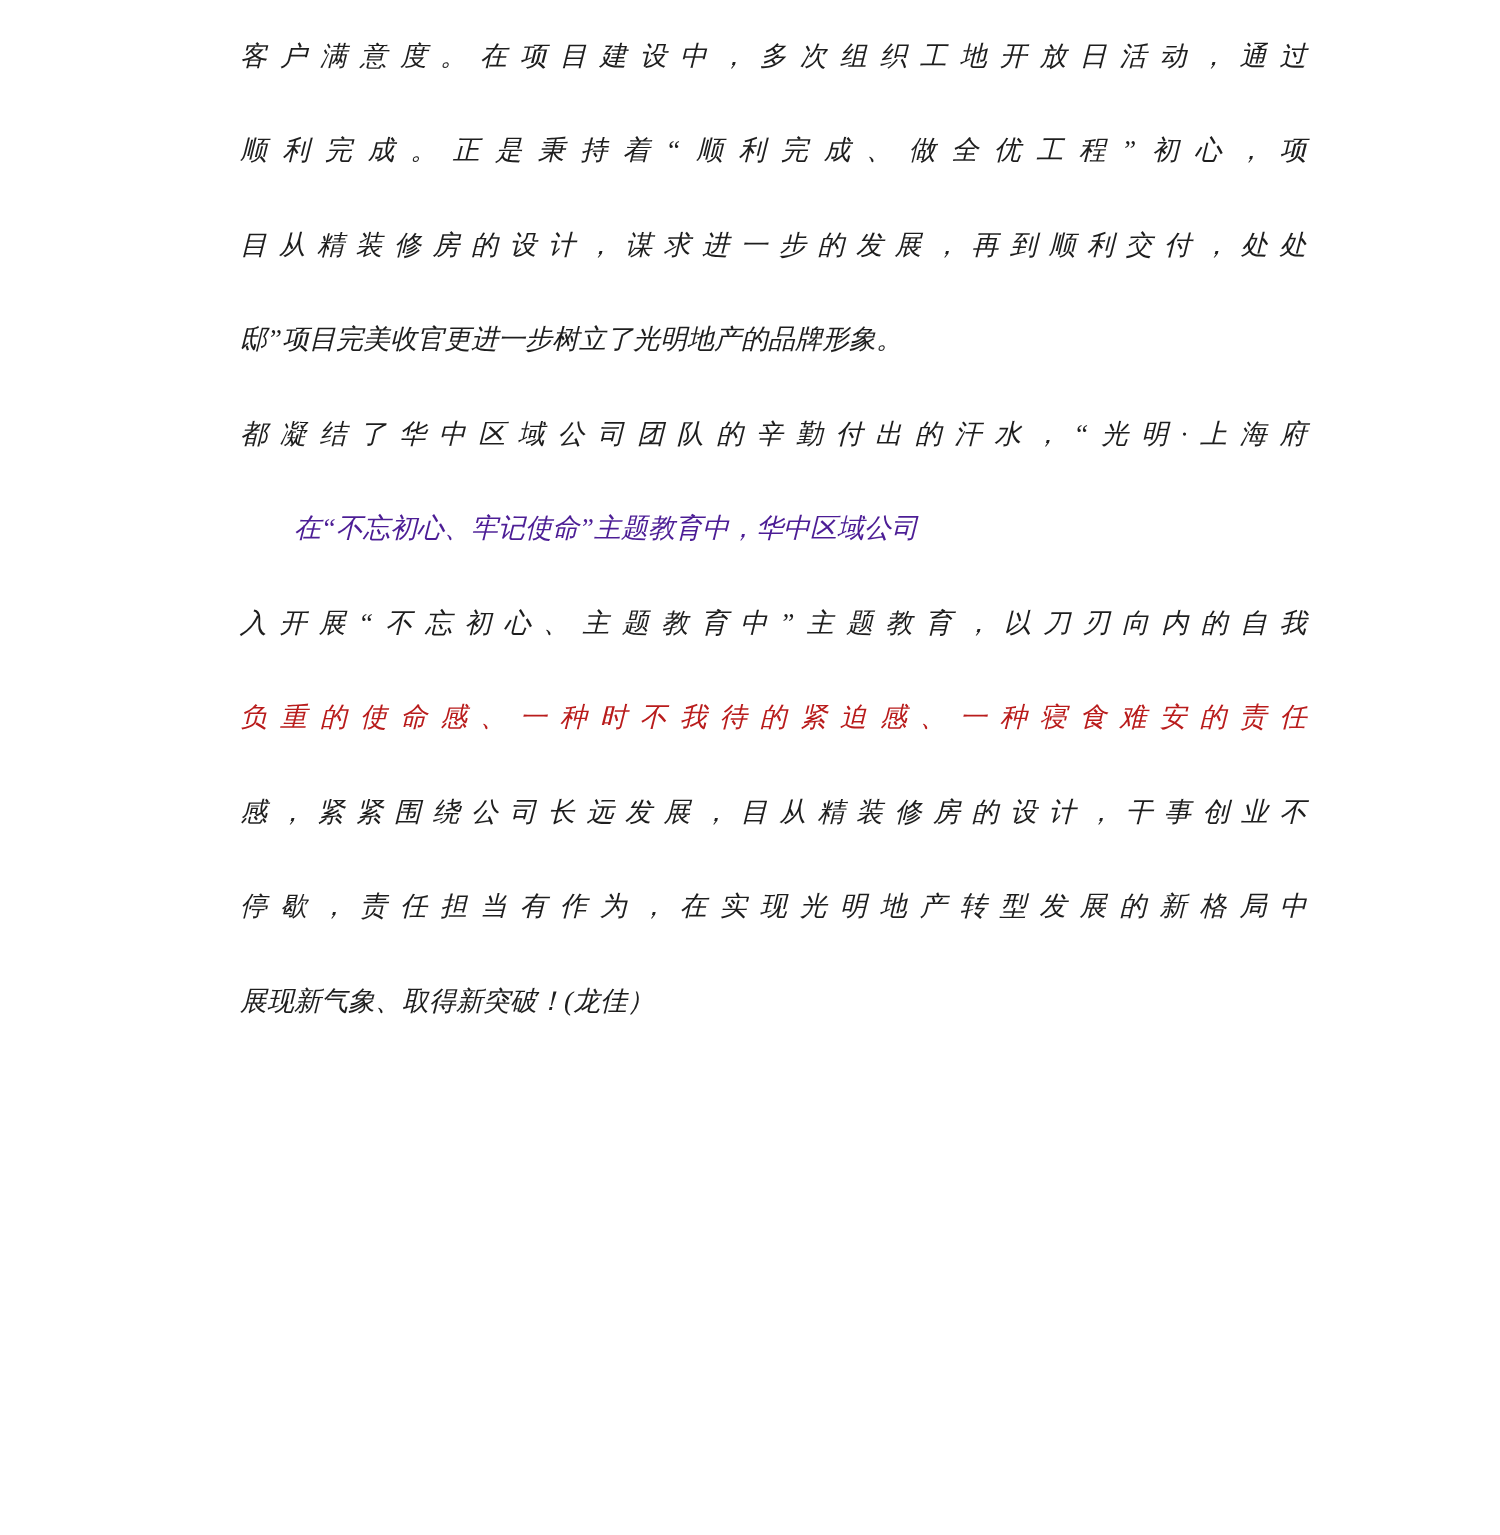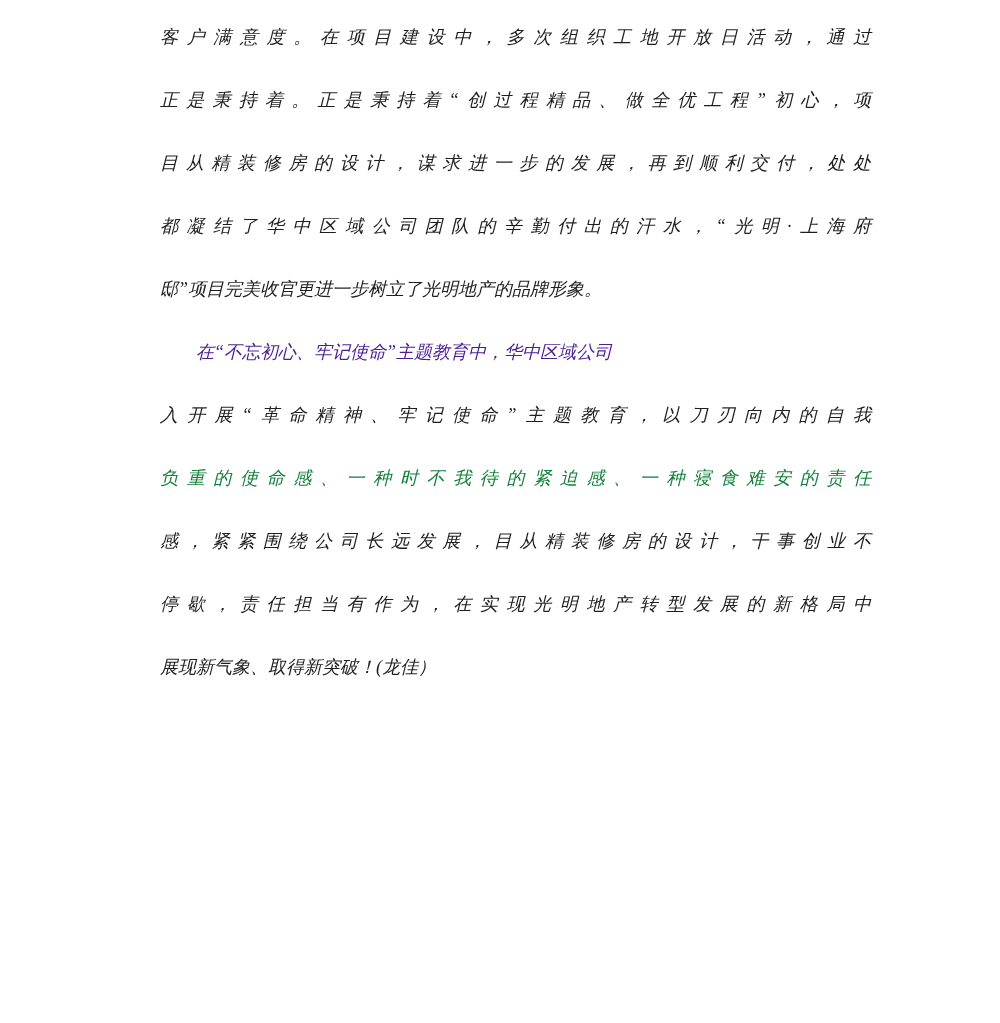--- a/index.html
+++ b/index.html
@@ -47,26 +47,26 @@
     text-indent: 2em;
   }
 </style>
 </head>
 <body style="background: rgb(255, 255, 255);">
 
 <div class="page">
   <div class="text-block">
 
     <p class="line fill" style="color: rgb(30, 30, 30);">客户满意度。在项目建设中，多次组织工地开放日活动，通过</p>
-    <p class="line fill" style="color: rgb(30, 30, 30);">正是秉持着。正是秉持着“创过程精品、做全优工程”初心，项</p>
+    <p class="line fill" style="color: rgb(30, 30, 30);">顺利完成。正是秉持着“顺利完成、做全优工程”初心，项</p>
     <p class="line fill" style="color: rgb(30, 30, 30);">目从精装修房的设计，谋求进一步的发展，再到顺利交付，处处</p>
+    <p class="line" style="color: rgb(30, 30, 30);">邸”项目完美收官更进一步树立了光明地产的品牌形象。</p>
     <p class="line fill" style="color: rgb(30, 30, 30);">都凝结了华中区域公司团队的辛勤付出的汗水，“光明·上海府</p>
-    <p class="line" style="color: rgb(30, 30, 30);">邸”项目完美收官更进一步树立了光明地产的品牌形象。</p>
 
     <p class="line indent" style="color: #4c1d95;">在“不忘初心、牢记使命”主题教育中，华中区域公司</p>
-    <p class="line fill" style="color: rgb(30, 30, 30);">入开展“革命精神、牢记使命”主题教育，以刀刃向内的自我</p>
-    <p class="line fill" style="color: #15803d;">负重的使命感、一种时不我待的紧迫感、一种寝食难安的责任</p>
+    <p class="line fill" style="color: rgb(30, 30, 30);">入开展“不忘初心、主题教育中”主题教育，以刀刃向内的自我</p>
+    <p class="line fill" style="color: #b91c1c;">负重的使命感、一种时不我待的紧迫感、一种寝食难安的责任</p>
     <p class="line fill" style="color: rgb(30, 30, 30);">感，紧紧围绕公司长远发展，目从精装修房的设计，干事创业不</p>
     <p class="line fill" style="color: rgb(30, 30, 30);">停歇，责任担当有作为，在实现光明地产转型发展的新格局中</p>
     <p class="line" style="color: rgb(30, 30, 30);">展现新气象、取得新突破！(龙佳）</p>
 
   </div>
 </div>
 
 </body></html>

